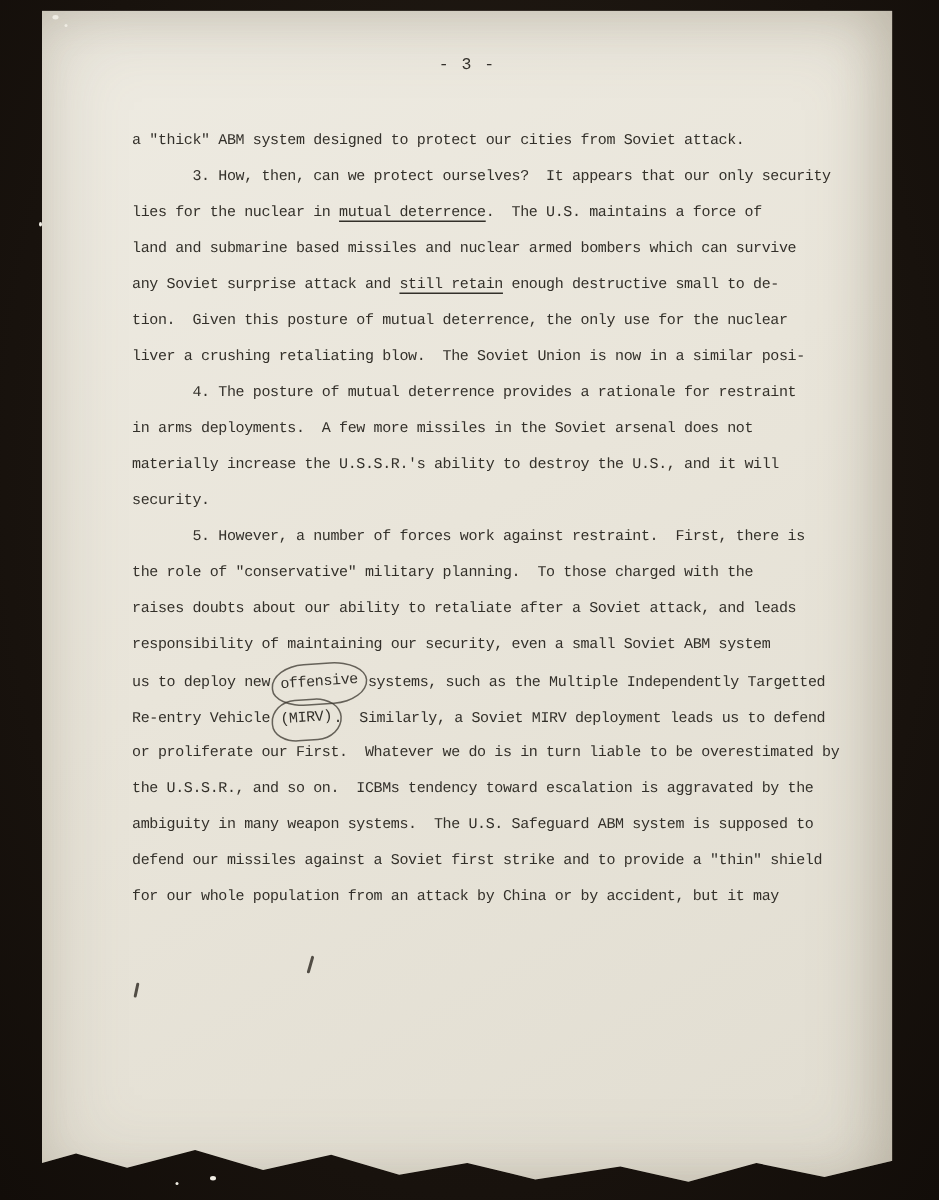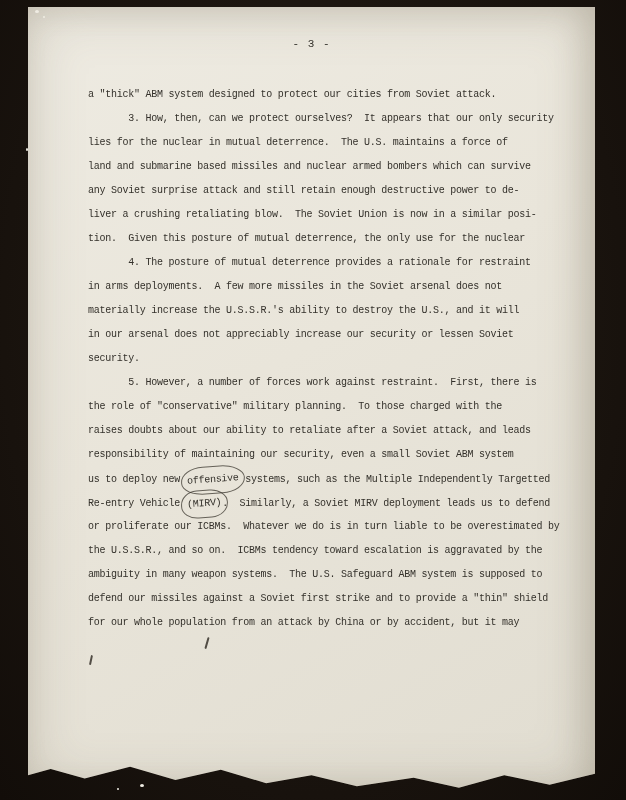--- a/index.html
+++ b/index.html
@@ -36,20 +36,21 @@
     font-size:10px;
     letter-spacing:-0.25px;
     color: var(--ink, #33302a);
   }
   .tline {
     white-space:pre;
     line-height:24px;
     height:24px;
   }
   .u {
+    text-decoration:underline;
     text-decoration-thickness:1px;
     text-underline-offset:2.5px;
   }
   .circled {
     display:inline-block;
     padding:1px 5px;
     margin:-1px -5px;
     border:1.3px solid rgba(58,54,46,0.75);
     border-radius:48% 52% 50% 50% / 70% 65% 72% 60%;
     transform: rotate(-4deg);
@@ -76,35 +77,34 @@
 </head>
 <body>
 
 <div class="paper">
   <div class="pagenum">- 3 -</div>
   <div class="textblock">
       <div class="tline"><span>a "thick" ABM system designed to protect our cities from Soviet attack.</span></div>
       <div class="tline"><span>       3. How, then, can we protect ourselves?  It appears that our only security</span></div>
       <div class="tline"><span>lies for the nuclear in </span><span class="u">mutual deterrence</span><span>.  The U.S. maintains a force of</span></div>
       <div class="tline"><span>land and submarine based missiles and nuclear armed bombers which can survive</span></div>
-      <div class="tline"><span>any Soviet surprise attack and </span><span class="u">still retain</span><span> enough destructive power to de-</span></div>
+      <div class="tline"><span>any Soviet surprise attack and </span><span class="u">still retain</span><span> enough destructive small to de-</span></div>
+      <div class="tline"><span>tion.  Given this posture of mutual deterrence, the only use for the nuclear</span></div>
       <div class="tline"><span>liver a crushing retaliating blow.  The Soviet Union is now in a similar posi-</span></div>
-      <div class="tline"><span>tion.  Given this posture of mutual deterrence, the only use for the nuclear</span></div>
       <div class="tline"><span>       4. The posture of mutual deterrence provides a rationale for restraint</span></div>
       <div class="tline"><span>in arms deployments.  A few more missiles in the Soviet arsenal does not</span></div>
       <div class="tline"><span>materially increase the U.S.S.R.'s ability to destroy the U.S., and it will</span></div>
-      <div class="tline"><span>in our arsenal does not appreciably increase our security or lessen Soviet</span></div>
       <div class="tline"><span>security.</span></div>
       <div class="tline"><span>       5. However, a number of forces work against restraint.  First, there is</span></div>
       <div class="tline"><span>the role of "conservative" military planning.  To those charged with the</span></div>
       <div class="tline"><span>raises doubts about our ability to retaliate after a Soviet attack, and leads</span></div>
       <div class="tline"><span>responsibility of maintaining our security, even a small Soviet ABM system</span></div>
       <div class="tline"><span>us to deploy new </span><span class="circled">offensive</span><span> systems, such as the Multiple Independently Targetted</span></div>
       <div class="tline"><span>Re-entry Vehicle </span><span class="circled">(MIRV)</span><span>.  Similarly, a Soviet MIRV deployment leads us to defend</span></div>
-      <div class="tline"><span>or proliferate our ICBMs.  Whatever we do is in turn liable to be overestimated by</span></div>
+      <div class="tline"><span>or proliferate our First.  Whatever we do is in turn liable to be overestimated by</span></div>
       <div class="tline"><span>the U.S.S.R., and so on.  ICBMs tendency toward escalation is aggravated by the</span></div>
       <div class="tline"><span>ambiguity in many weapon systems.  The U.S. Safeguard ABM system is supposed to</span></div>
       <div class="tline"><span>defend our missiles against a Soviet first strike and to provide a "thin" shield</span></div>
       <div class="tline"><span>for our whole population from an attack by China or by accident, but it may</span></div>
     </div>
   <div class="pen-mark pen-mark-1"></div>
   <div class="pen-mark pen-mark-2"></div>
 </div>
 
 <div class="speck speck-1"></div>

